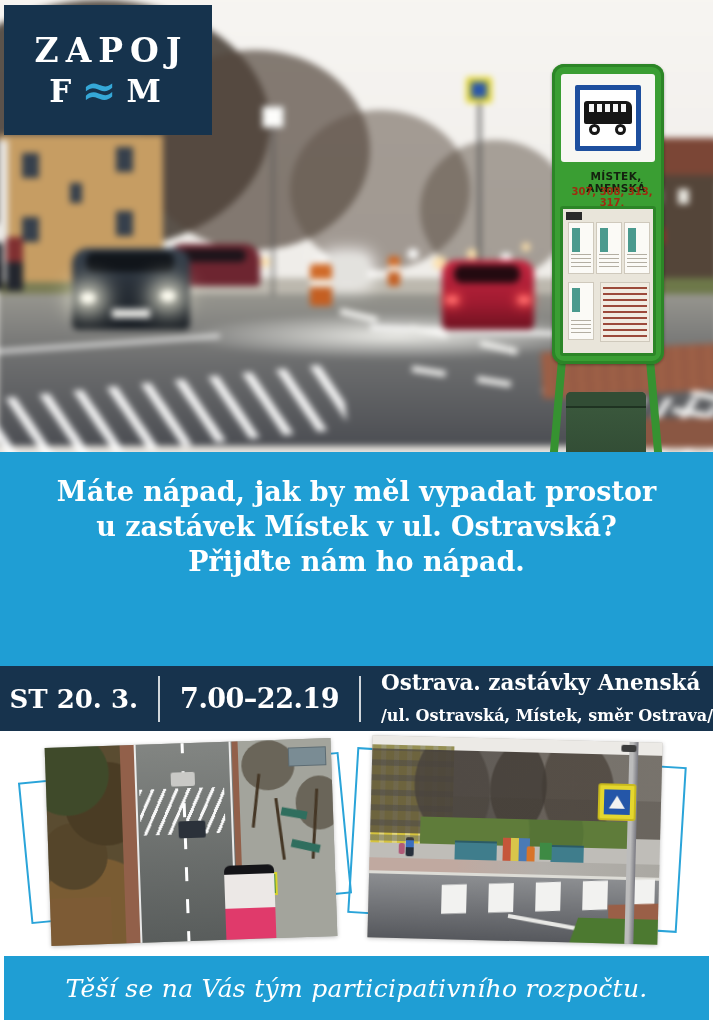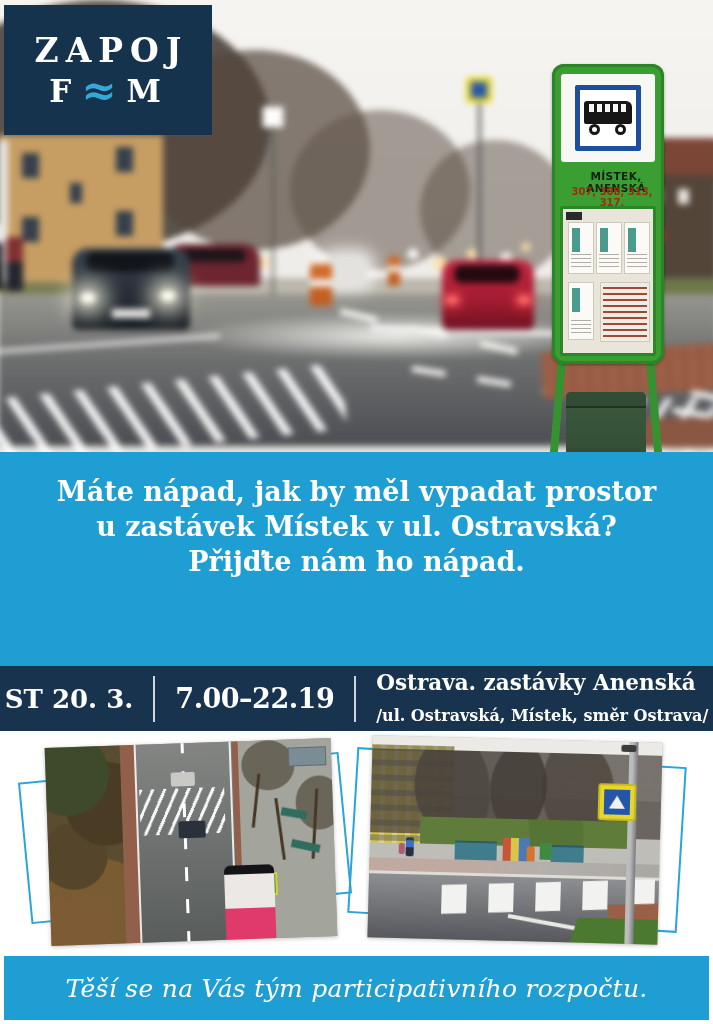--- a/index.html
+++ b/index.html
@@ -108,21 +108,21 @@
   .logo-approx{color:#35a8d8;font-size:42px;line-height:0;margin:0 4px;}
 
   
   .band-invite{position:absolute;left:0;top:452px;width:713px;height:214px;background:#1f9ed4;
                text-align:center;color:#fff;}
   .invite-p{margin:0;padding-top:22px;font-weight:bold;font-size:27px;line-height:35px;}
   .invite-hl{margin:0;padding-top:26px;font-weight:bold;font-size:29px;letter-spacing:.5px;}
 
   
   .band-event{position:absolute;left:0;top:666px;width:713px;height:65px;background:#17334d;color:#fff;
-              display:flex;align-items:center;justify-content:center;gap:20px;}
+              display:flex;align-items:center;justify-content:flex-end;gap:20px;}
   .ev-day{font-weight:bold;font-size:26px;white-space:nowrap;}
   .ev-time{font-weight:bold;font-size:27px;white-space:nowrap;letter-spacing:-0.5px;}
   .ev-div{width:2px;height:46px;background:rgba(255,255,255,.8);}
   .ev-place{text-align:left;line-height:1.15;}
   .ev-place .p1{font-weight:bold;font-size:21.5px;}
   .ev-place .p2{font-weight:bold;font-size:16px;margin-top:11px;}
 
   
   .photos{position:absolute;left:0;top:731px;width:713px;height:225px;background:#fff;}
   .pframe{position:absolute;border:2.5px solid #2aa4d9;background:transparent;}

